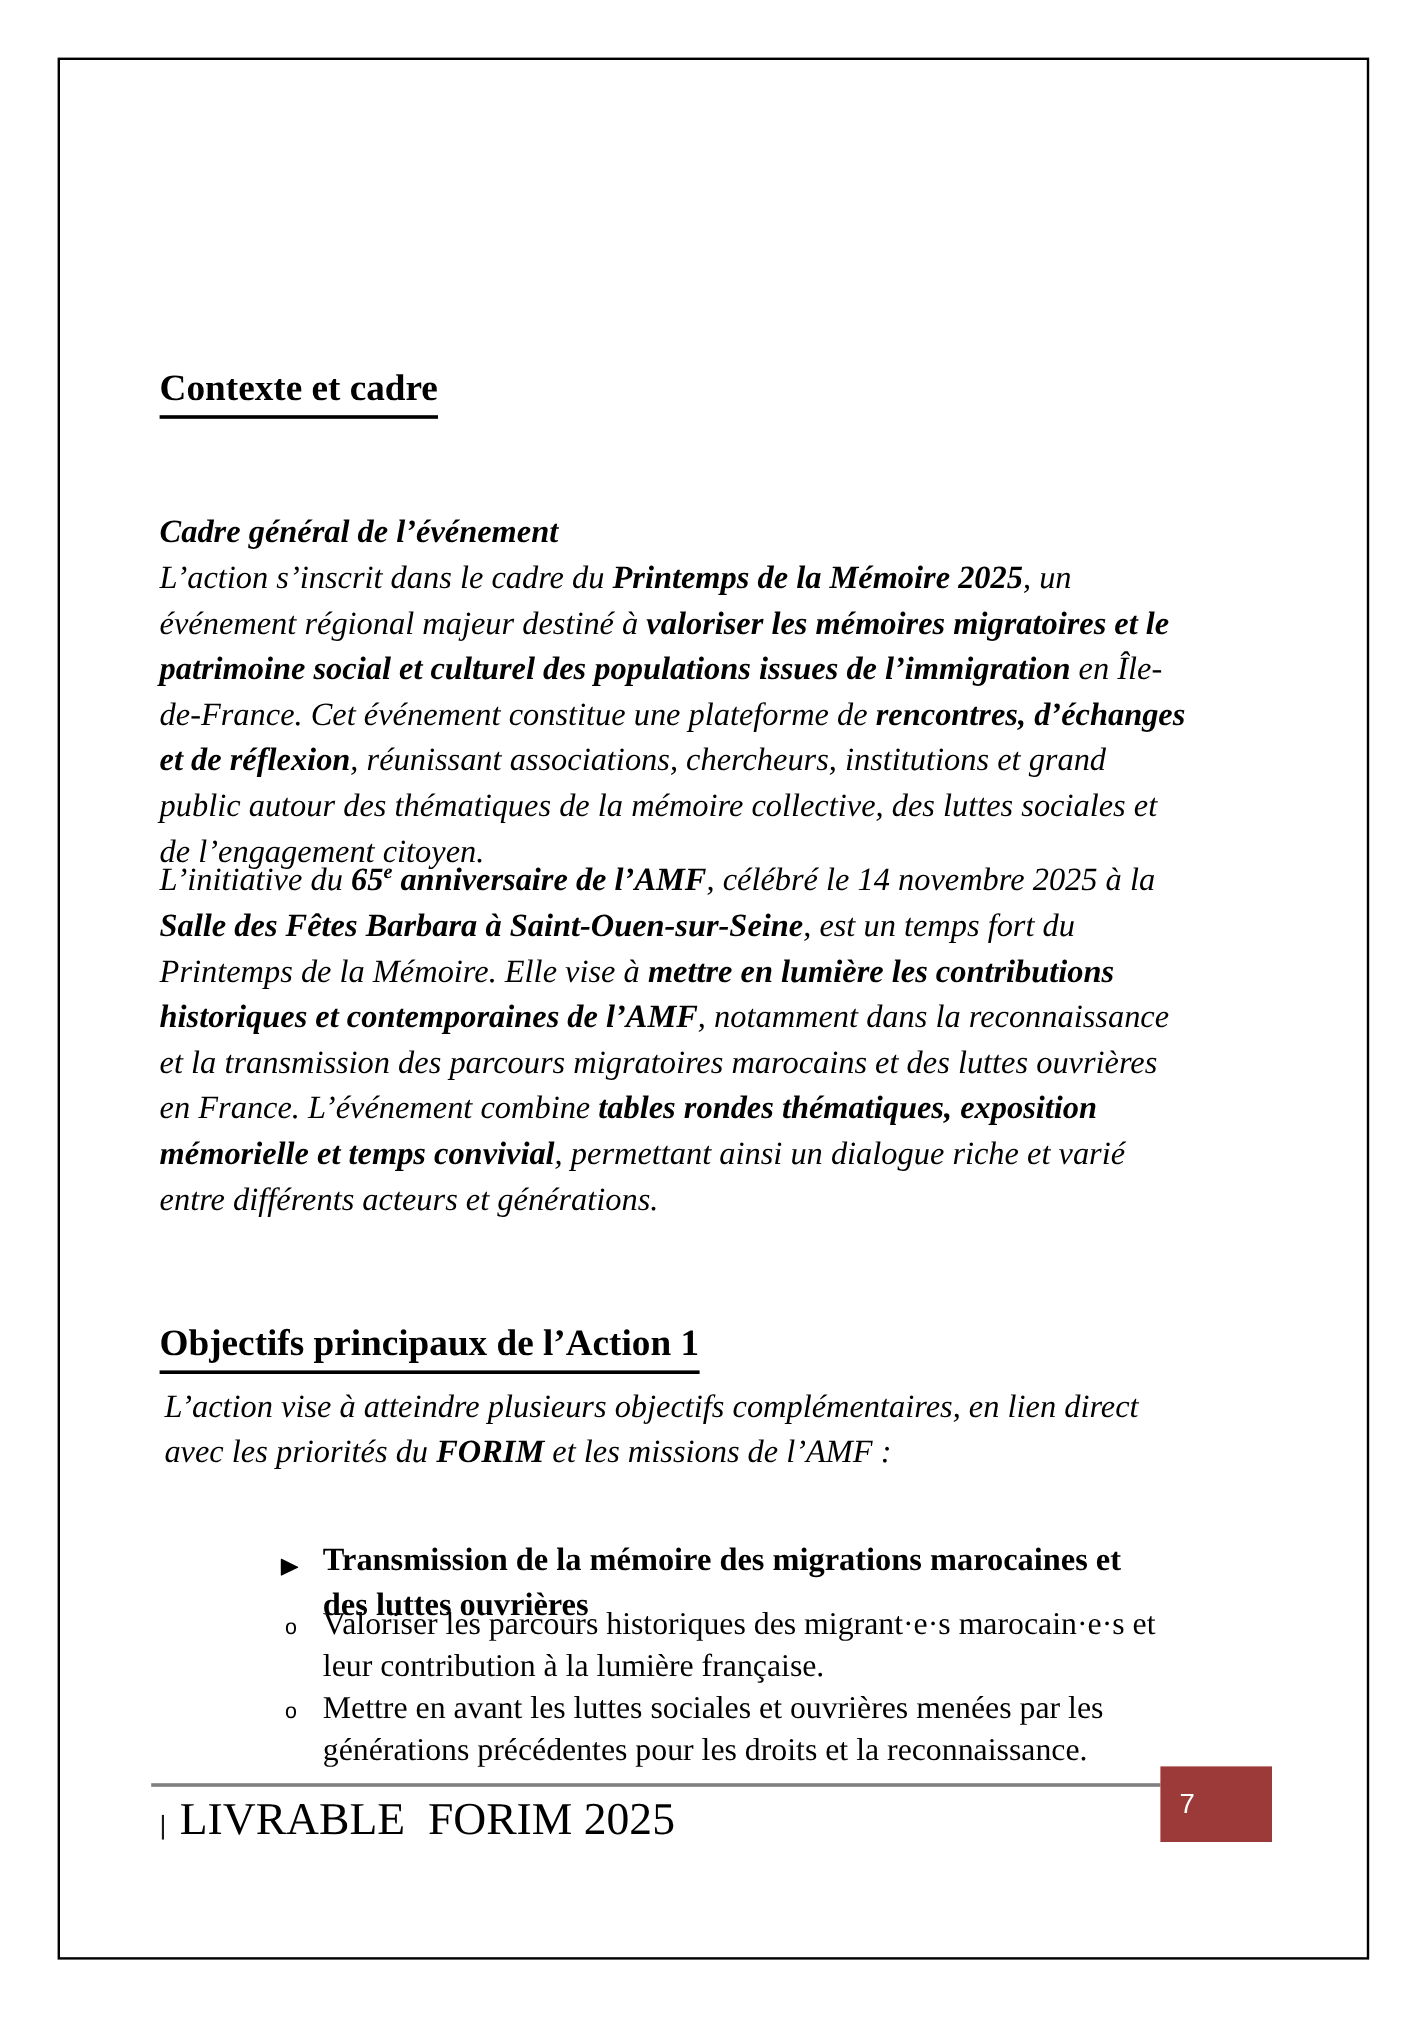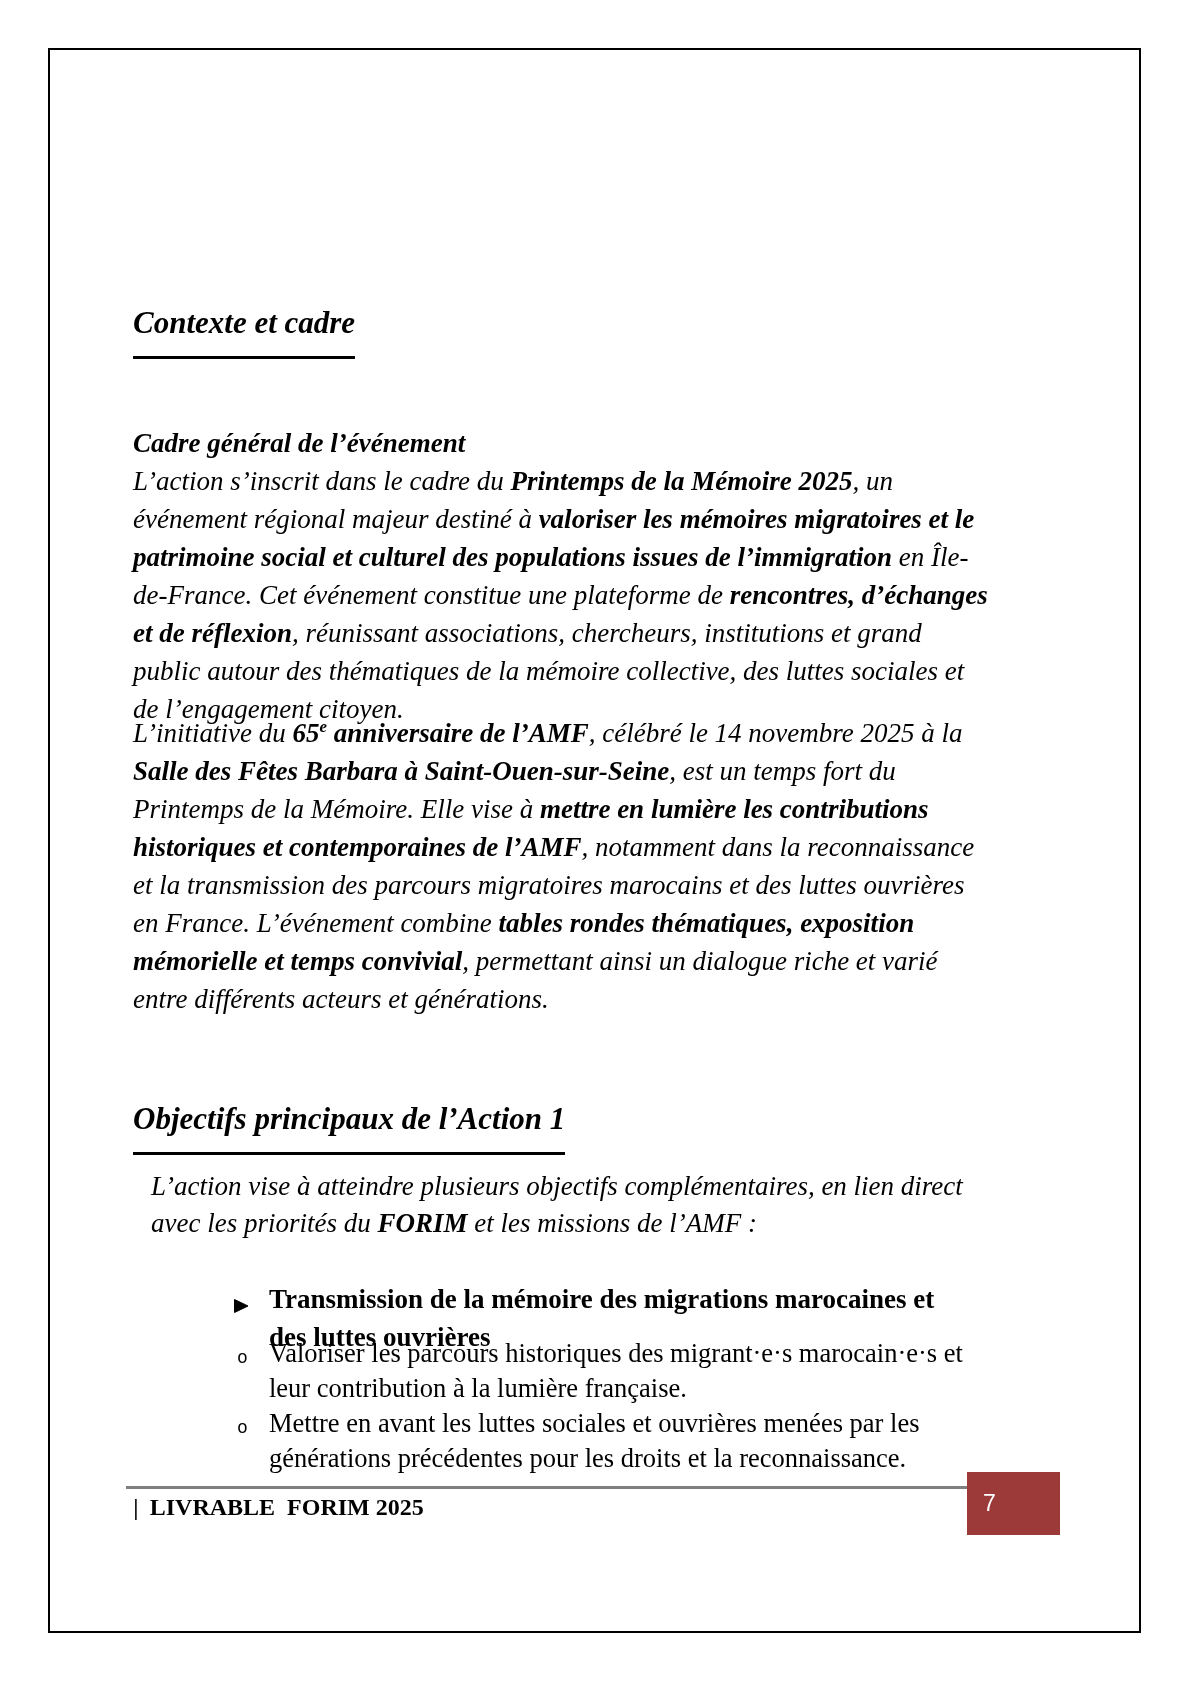--- a/index.html
+++ b/index.html
@@ -11,21 +11,21 @@
     font-family:"Liberation Serif","DejaVu Serif",serif;
     color:#000000;
   }
   .page-border{
     position:absolute;left:48px;top:48px;
     width:1093px;height:1585px;
     border:2px solid #000000;
     box-sizing:border-box;
   }
   .h-block{position:absolute;left:133px;font-weight:bold;font-size:31px;line-height:36px;}
-  .h-underline{display:inline-block;border-bottom:3px solid #000;padding-bottom:15px;font-style:italic;}
+  .h-underline{display:inline-block;border-bottom:3px solid #000;padding-bottom:5px;}
   .h1{top:284px;}
   .h2{top:1080px;}
   .body-block{position:absolute;left:133px;width:858px;font-size:27px;line-height:38px;font-style:italic;}
   .sec1{top:424px;}
   .subtitle{font-weight:bold;}
   .para2{top:714px;}
   .para3{top:1150px;line-height:37px;}
   .bullet-row{
     position:absolute;left:233px;top:1280px;width:724px;
     display:flex;align-items:flex-start;
@@ -40,21 +40,21 @@
     font-size:18px;padding-top:5px;
   }
   .footer-line{position:absolute;left:126px;top:1486px;width:841px;height:3px;background:#7f7f7f;}
   .footer-text{
     position:absolute;left:133px;top:1494px;
     display:flex;align-items:baseline;gap:11px;
     white-space:pre;
   }
   .footer-org{font-family:"Liberation Sans","DejaVu Sans",sans-serif;font-size:20.5px;color:#1a1a1a;}
   .footer-sep{font-family:"Liberation Sans","DejaVu Sans",sans-serif;font-size:22px;font-weight:300;color:#1a1a1a;}
-  .footer-title{font-size:24px;font-weight:bold;color:#000;}
+  .footer-title{font-size:38px;font-weight:normal;color:#000;}
   .page-badge{
     position:absolute;left:967px;top:1472px;width:93px;height:63px;
     display:flex;align-items:center;
   }
   .page-badge-num{
     font-family:"Liberation Sans","DejaVu Sans",sans-serif;
     font-size:23px;color:#ffffff;margin-left:16px;
   }
   sup{font-size:0.62em;line-height:0;}
 </style>
@@ -70,21 +70,21 @@
   <p style="margin:0"><span>L’action s’inscrit dans le cadre du </span><span style="font-weight: bold;">Printemps de la Mémoire 2025</span><span>, un événement régional majeur destiné à </span><span style="font-weight: bold;">valoriser les mémoires migratoires et le patrimoine social et culturel des populations issues de l’immigration</span><span> en Île-de-France. Cet événement constitue une plateforme de </span><span style="font-weight: bold;">rencontres, d’échanges et de réflexion</span><span>, réunissant associations, chercheurs, institutions et grand public autour des thématiques de la mémoire collective, des luttes sociales et de l’engagement citoyen.</span></p>
 </div>
 
 <div class="body-block para2">
   <p style="margin:0"><span>L’initiative du </span><span style="font-weight: bold;">65</span><sup style="font-weight: bold;">e</sup><span style="font-weight: bold;"> anniversaire de l’AMF</span><span>, célébré le 14 novembre 2025 à la </span><span style="font-weight: bold;">Salle des Fêtes Barbara à Saint-Ouen-sur-Seine</span><span>, est un temps fort du Printemps de la Mémoire. Elle vise à </span><span style="font-weight: bold;">mettre en lumière les contributions historiques et contemporaines de l’AMF</span><span>, notamment dans la reconnaissance et la transmission des parcours migratoires marocains et des luttes ouvrières en France. L’événement combine </span><span style="font-weight: bold;">tables rondes thématiques, exposition mémorielle et temps convivial</span><span>, permettant ainsi un dialogue riche et varié entre différents acteurs et générations.</span></p>
 </div>
 
 <h1 class="h-block h2"><span class="h-underline">Objectifs principaux de l’Action 1</span></h1>
 
 <div class="body-block para3">
-  <p style="margin:18px"><span>L’action vise à atteindre plusieurs objectifs complémentaires, en lien direct avec les priorités du </span><span style="font-weight: bold;">FORIM</span><span> et les missions de l’AMF :</span></p>
+  <p style="margin:4px"><span>L’action vise à atteindre plusieurs objectifs complémentaires, en lien direct avec les priorités du </span><span style="font-weight: bold;">FORIM</span><span> et les missions de l’AMF :</span></p>
 </div>
 
 <div class="bullet-row">
   <span class="arrow-cell">
     <svg width="17" height="18" viewBox="0 0 17 18" aria-hidden="true">
       <path d="M1.5 2.5 L15 9 L1.5 15.5 Z" fill="#000000" stroke="#000000" stroke-width="1" stroke-linejoin="round"></path>
     </svg>
   </span>
   <span>Transmission de la mémoire des migrations marocaines et des luttes ouvrières</span>
 </div>

